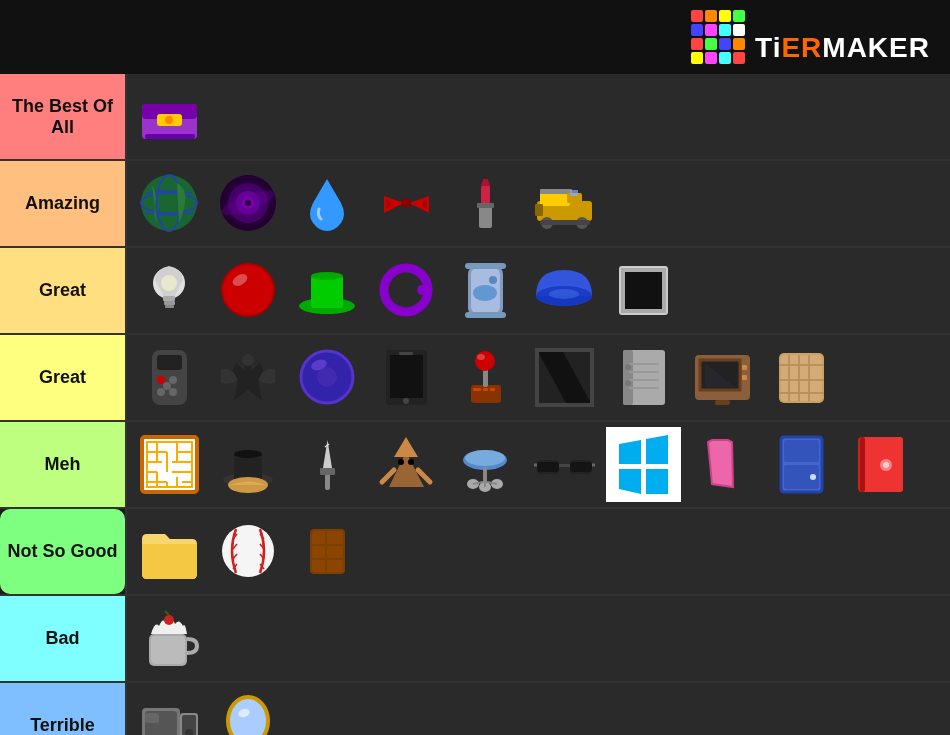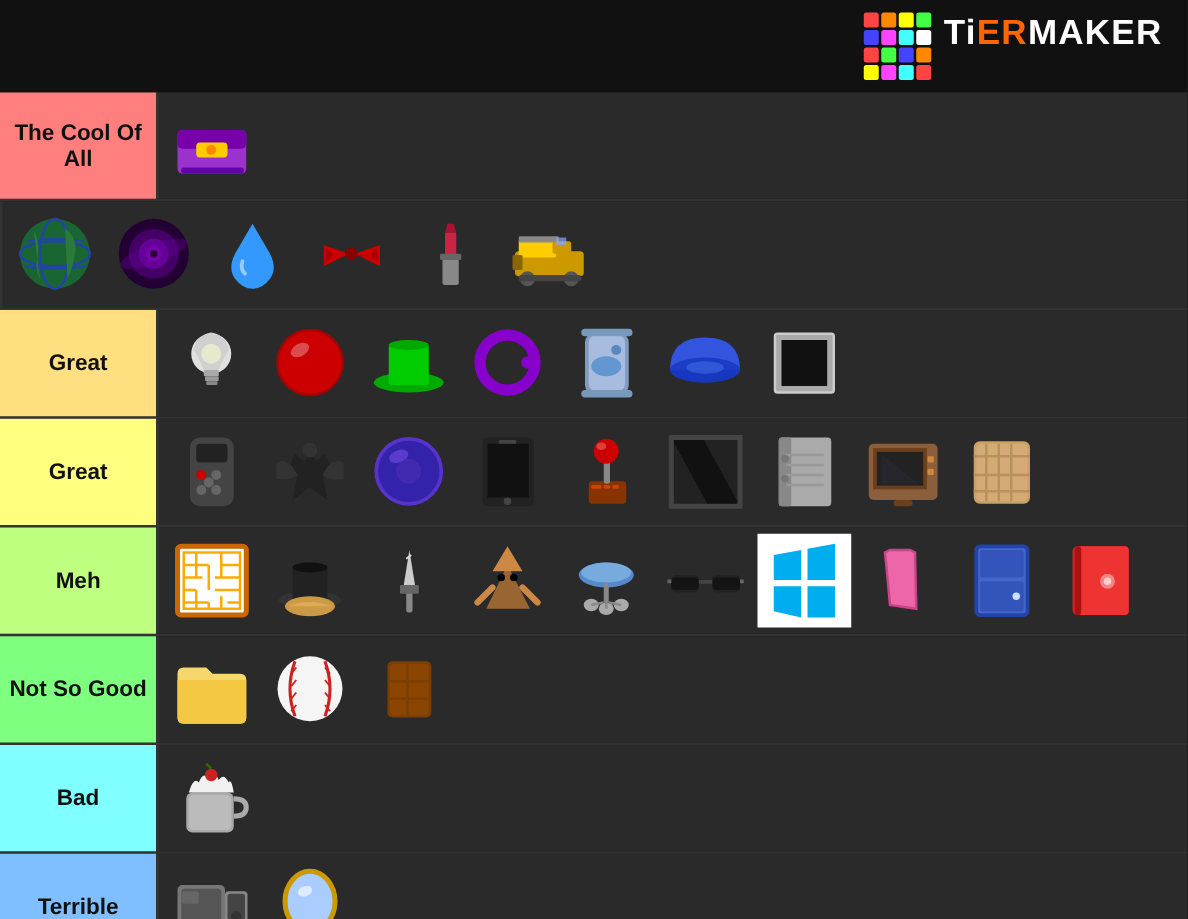--- a/index.html
+++ b/index.html
@@ -11,21 +11,21 @@
     }
     .header {
       display: flex;
       justify-content: flex-end;
       align-items: center;
       padding: 10px 20px;
       background: #111;
     }
     .tiermaker-logo {
       display: flex;
-      align-items: flex-start;
+      align-items: flex-end;
       gap: 10px;
       margin-left: 16px;
     }
     .logo-grid {
       display: grid;
       grid-template-columns: repeat(4, 12px);
       gap: 2px;
     }
     .logo-cell {
       width: 12px;
@@ -79,21 +79,21 @@
       flex-shrink: 0;
       position: relative;
       overflow: hidden;
     }
     
     .tier-best { background: #ff7f7f; }
     .tier-amazing { background: #ffbf7f; }
     .tier-cool { background: #ffdf7f; }
     .tier-great { background: #ffff7f; }
     .tier-meh { background: #bfff7f; }
-    .tier-notgood { background: #7fff7f; }
+    .tier-notgood { background: #7fff7f; border-radius: 10px; }
     .tier-bad { background: #7fffff; text-align: center; }
     .tier-terrible { background: #7fbfff; }
 
     
     .item svg {
       width: 65px;
       height: 65px;
     }
   </style>
 </head>
@@ -119,37 +119,38 @@
       <div class="logo-cell" style="background:#44ffff"></div>
       <div class="logo-cell" style="background:#ff4444"></div>
     </div>
     <div class="logo-text">
       Ti<span>ER</span>MAKER
     </div>
   </div>
 </div>
 
 <div class="tier-row">
-  <div class="tier-label tier-best">The Cool Of All</div>
+  <div class="tier-label tier-best">The Best Of All</div>
   <div class="tier-items">
 
     <div class="item">
       <svg viewBox="0 0 65 65">
 
         <rect x="5" y="20" width="55" height="35" rx="4" fill="#9933cc"></rect>
         <rect x="5" y="20" width="55" height="15" rx="4" fill="#7700aa"></rect>
         <rect x="20" y="30" width="25" height="12" rx="3" fill="#ffcc00"></rect>
         <circle cx="32" cy="36" r="4" fill="#ff8800"></circle>
         <rect x="8" y="50" width="50" height="5" rx="2" fill="#6600aa"></rect>
       </svg>
     </div>
   </div>
 </div>
 
 <div class="tier-row">
+  <div class="tier-label tier-amazing">Amazing</div>
   <div class="tier-items">
 
     <div class="item">
       <svg viewBox="0 0 65 65">
         <circle cx="32" cy="32" r="28" fill="#1a6633"></circle>
         <ellipse cx="32" cy="32" rx="12" ry="28" fill="none" stroke="#2244aa" stroke-width="2"></ellipse>
         <ellipse cx="32" cy="32" rx="28" ry="10" fill="none" stroke="#2244aa" stroke-width="2"></ellipse>
         <path d="M10 22 Q32 18 55 22" fill="none" stroke="#2244aa" stroke-width="1.5"></path>
         <path d="M8 42 Q32 46 57 42" fill="none" stroke="#2244aa" stroke-width="1.5"></path>
         <path d="M15 14 Q20 20 18 35 Q16 45 20 52" fill="#2c7a3a" stroke="none"></path>

